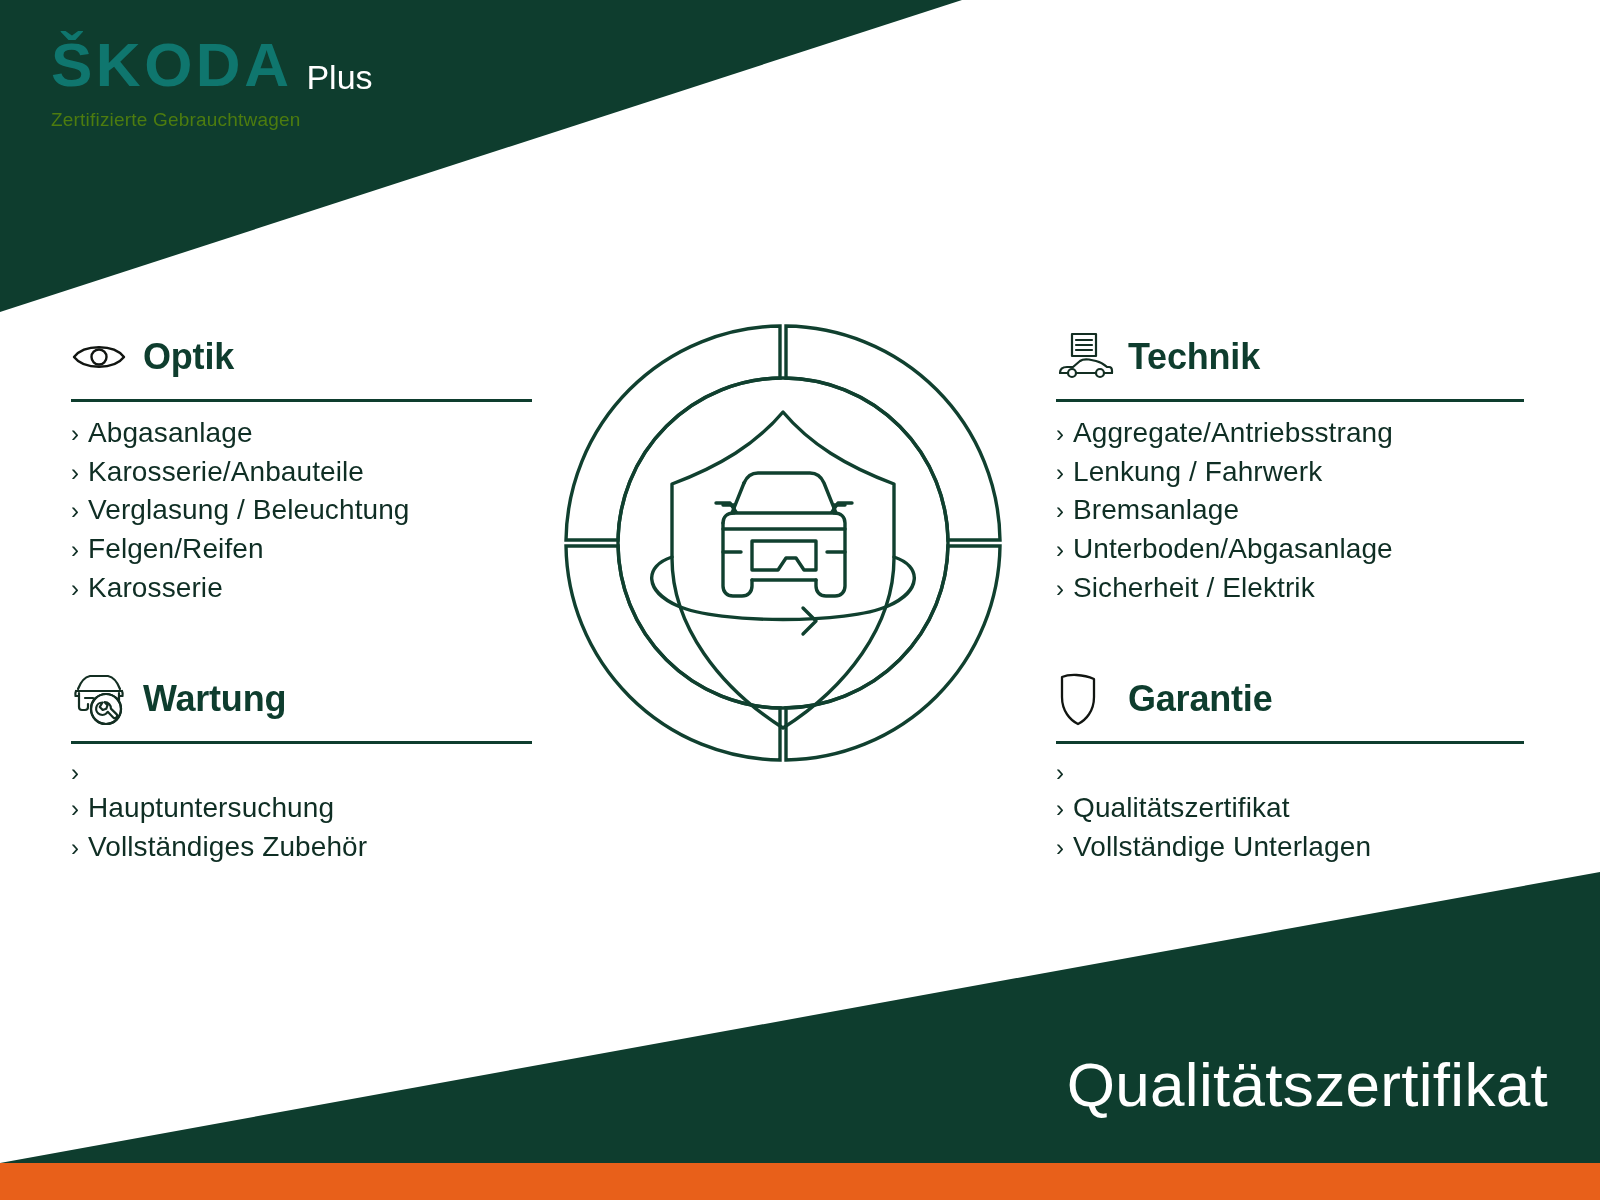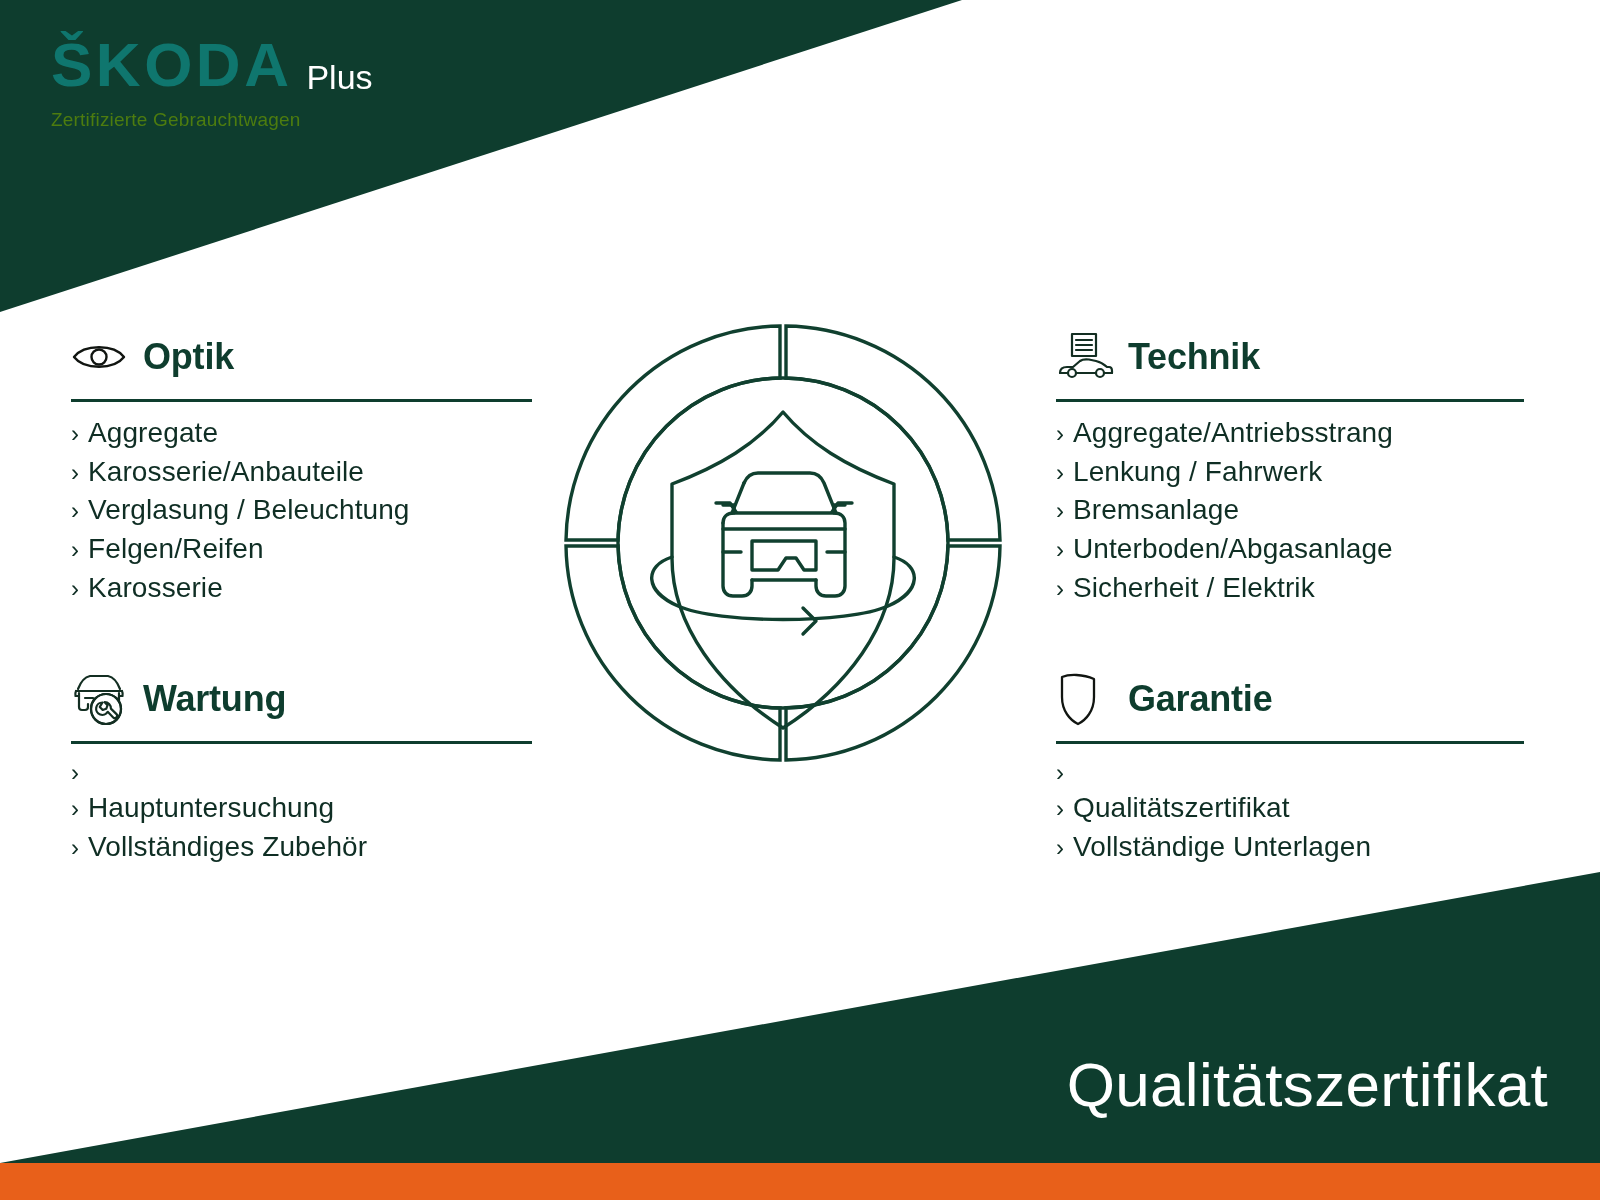--- a/index.html
+++ b/index.html
@@ -111,21 +111,21 @@
             <path d="M3 17 C13 4, 43 4, 53 17 C43 30, 13 30, 3 17 Z" fill="none" stroke="#111511" stroke-width="2.4" stroke-linejoin="round"></path>
             <circle cx="28" cy="17" r="7.5" fill="none" stroke="#111511" stroke-width="2.4"></circle>
           </svg>
         </span>
         <span class="sec-title">Optik</span>
       </div>
       <div class="sec-rule"></div>
       <ul class="sec-list">
         <li>
             <span class="chev">›</span>
-            <span class="li-text">Aggregate</span>
+            <span class="li-text">Abgasanlage</span>
           </li>
         <li>
             <span class="chev">›</span>
             <span class="li-text">Karosserie/Anbauteile</span>
           </li>
         <li>
             <span class="chev">›</span>
             <span class="li-text">Verglasung / Beleuchtung</span>
           </li>
         <li>

